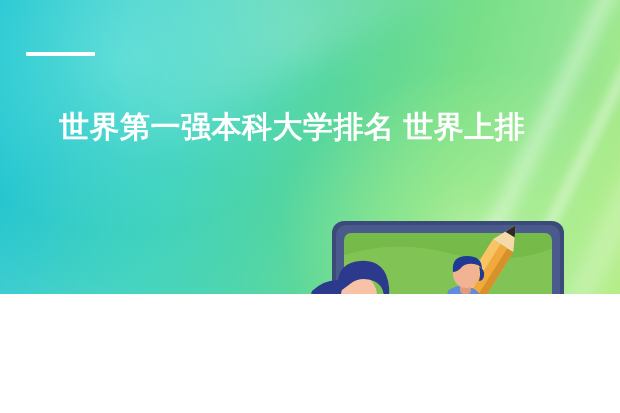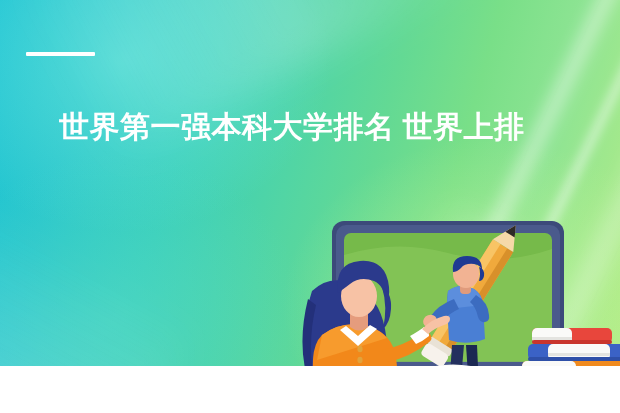--- a/index.html
+++ b/index.html
@@ -3,23 +3,23 @@
 <meta charset="utf-8">
 <style>
   html, body {
     margin: 0;
     padding: 0;
     background: #ffffff;
   }
   #banner {
     position: relative;
     width: 620px;
-    height: 366px;
+    height: 294px;
     overflow: hidden;
-    font-family: Liberation Serif, serif;
+    font-family: Liberation Sans, sans-serif;
   }
 
   
   .bg-base {
     position: absolute;
     inset: 0;
     background: linear-gradient(105deg,
         #1fc4d4 0%,
         #2ac7cc 14%,
         #39cfbb 30%,

